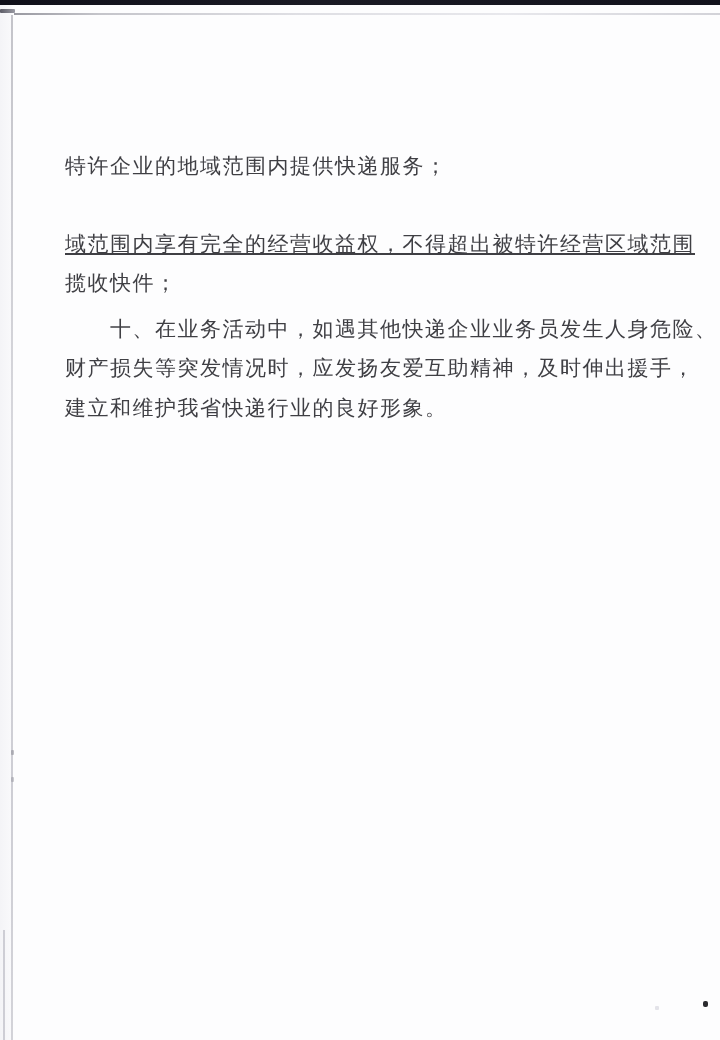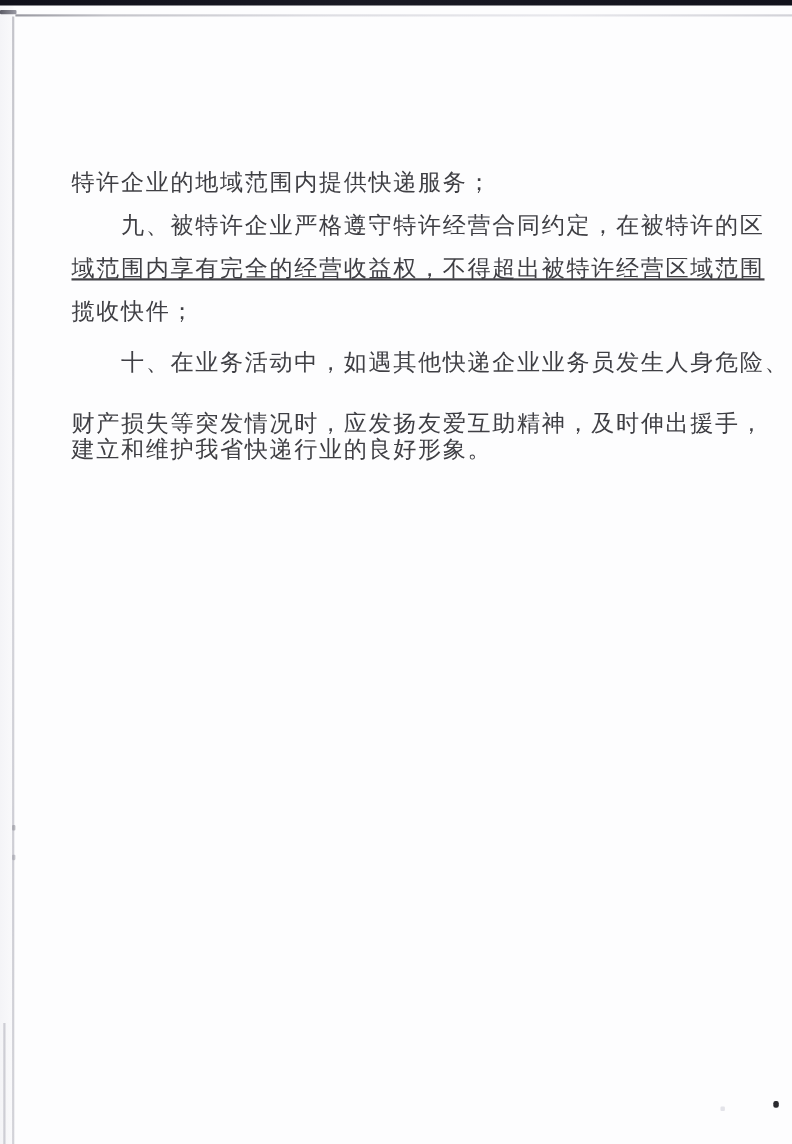--- a/index.html
+++ b/index.html
@@ -90,42 +90,41 @@
     font-weight: 400;
   }
   .text-line.indent {
     padding-left: 45px;
   }
   .l1 { top: 152px; }
   .l2 { top: 191px; }
   .l3 { top: 230px; text-decoration: underline; }
   .l4 { top: 269px; }
   .l5 { top: 315px; }
-  .l6 { top: 354px; margin-top: 17px; }
+  .l6 { top: 354px; }
   .l7 { top: 394px; }
 </style>
 </head>
 <body>
 
 <div class="page">
 
   <div class="scan-top-bar"></div>
   <div class="scan-top-dash"></div>
   <div class="scan-fold-line"></div>
   <div class="scan-left-edge-line"></div>
   <div class="scan-left-edge-line-2"></div>
 
   <div class="speck speck-a"></div>
   <div class="speck speck-b"></div>
   <div class="speck speck-c"></div>
   <div class="speck speck-d"></div>
 
   <div class="text-block">
     <div class="text-line l1">特许企业的地域范围内提供快递服务；</div>
-    <div class="text-line l2 indent">九、被特许企业严格遵守特许经营合同约定，在被特许的区</div>
     <div class="text-line l3">域范围内享有完全的经营收益权，不得超出被特许经营区域范围</div>
     <div class="text-line l5 indent">十、在业务活动中，如遇其他快递企业业务员发生人身危险、</div>
     <div class="text-line l4">揽收快件；</div>
     <div class="text-line l6">财产损失等突发情况时，应发扬友爱互助精神，及时伸出援手，</div>
     <div class="text-line l7">建立和维护我省快递行业的良好形象。</div>
   </div>
 
 </div>
 
 </body></html>

